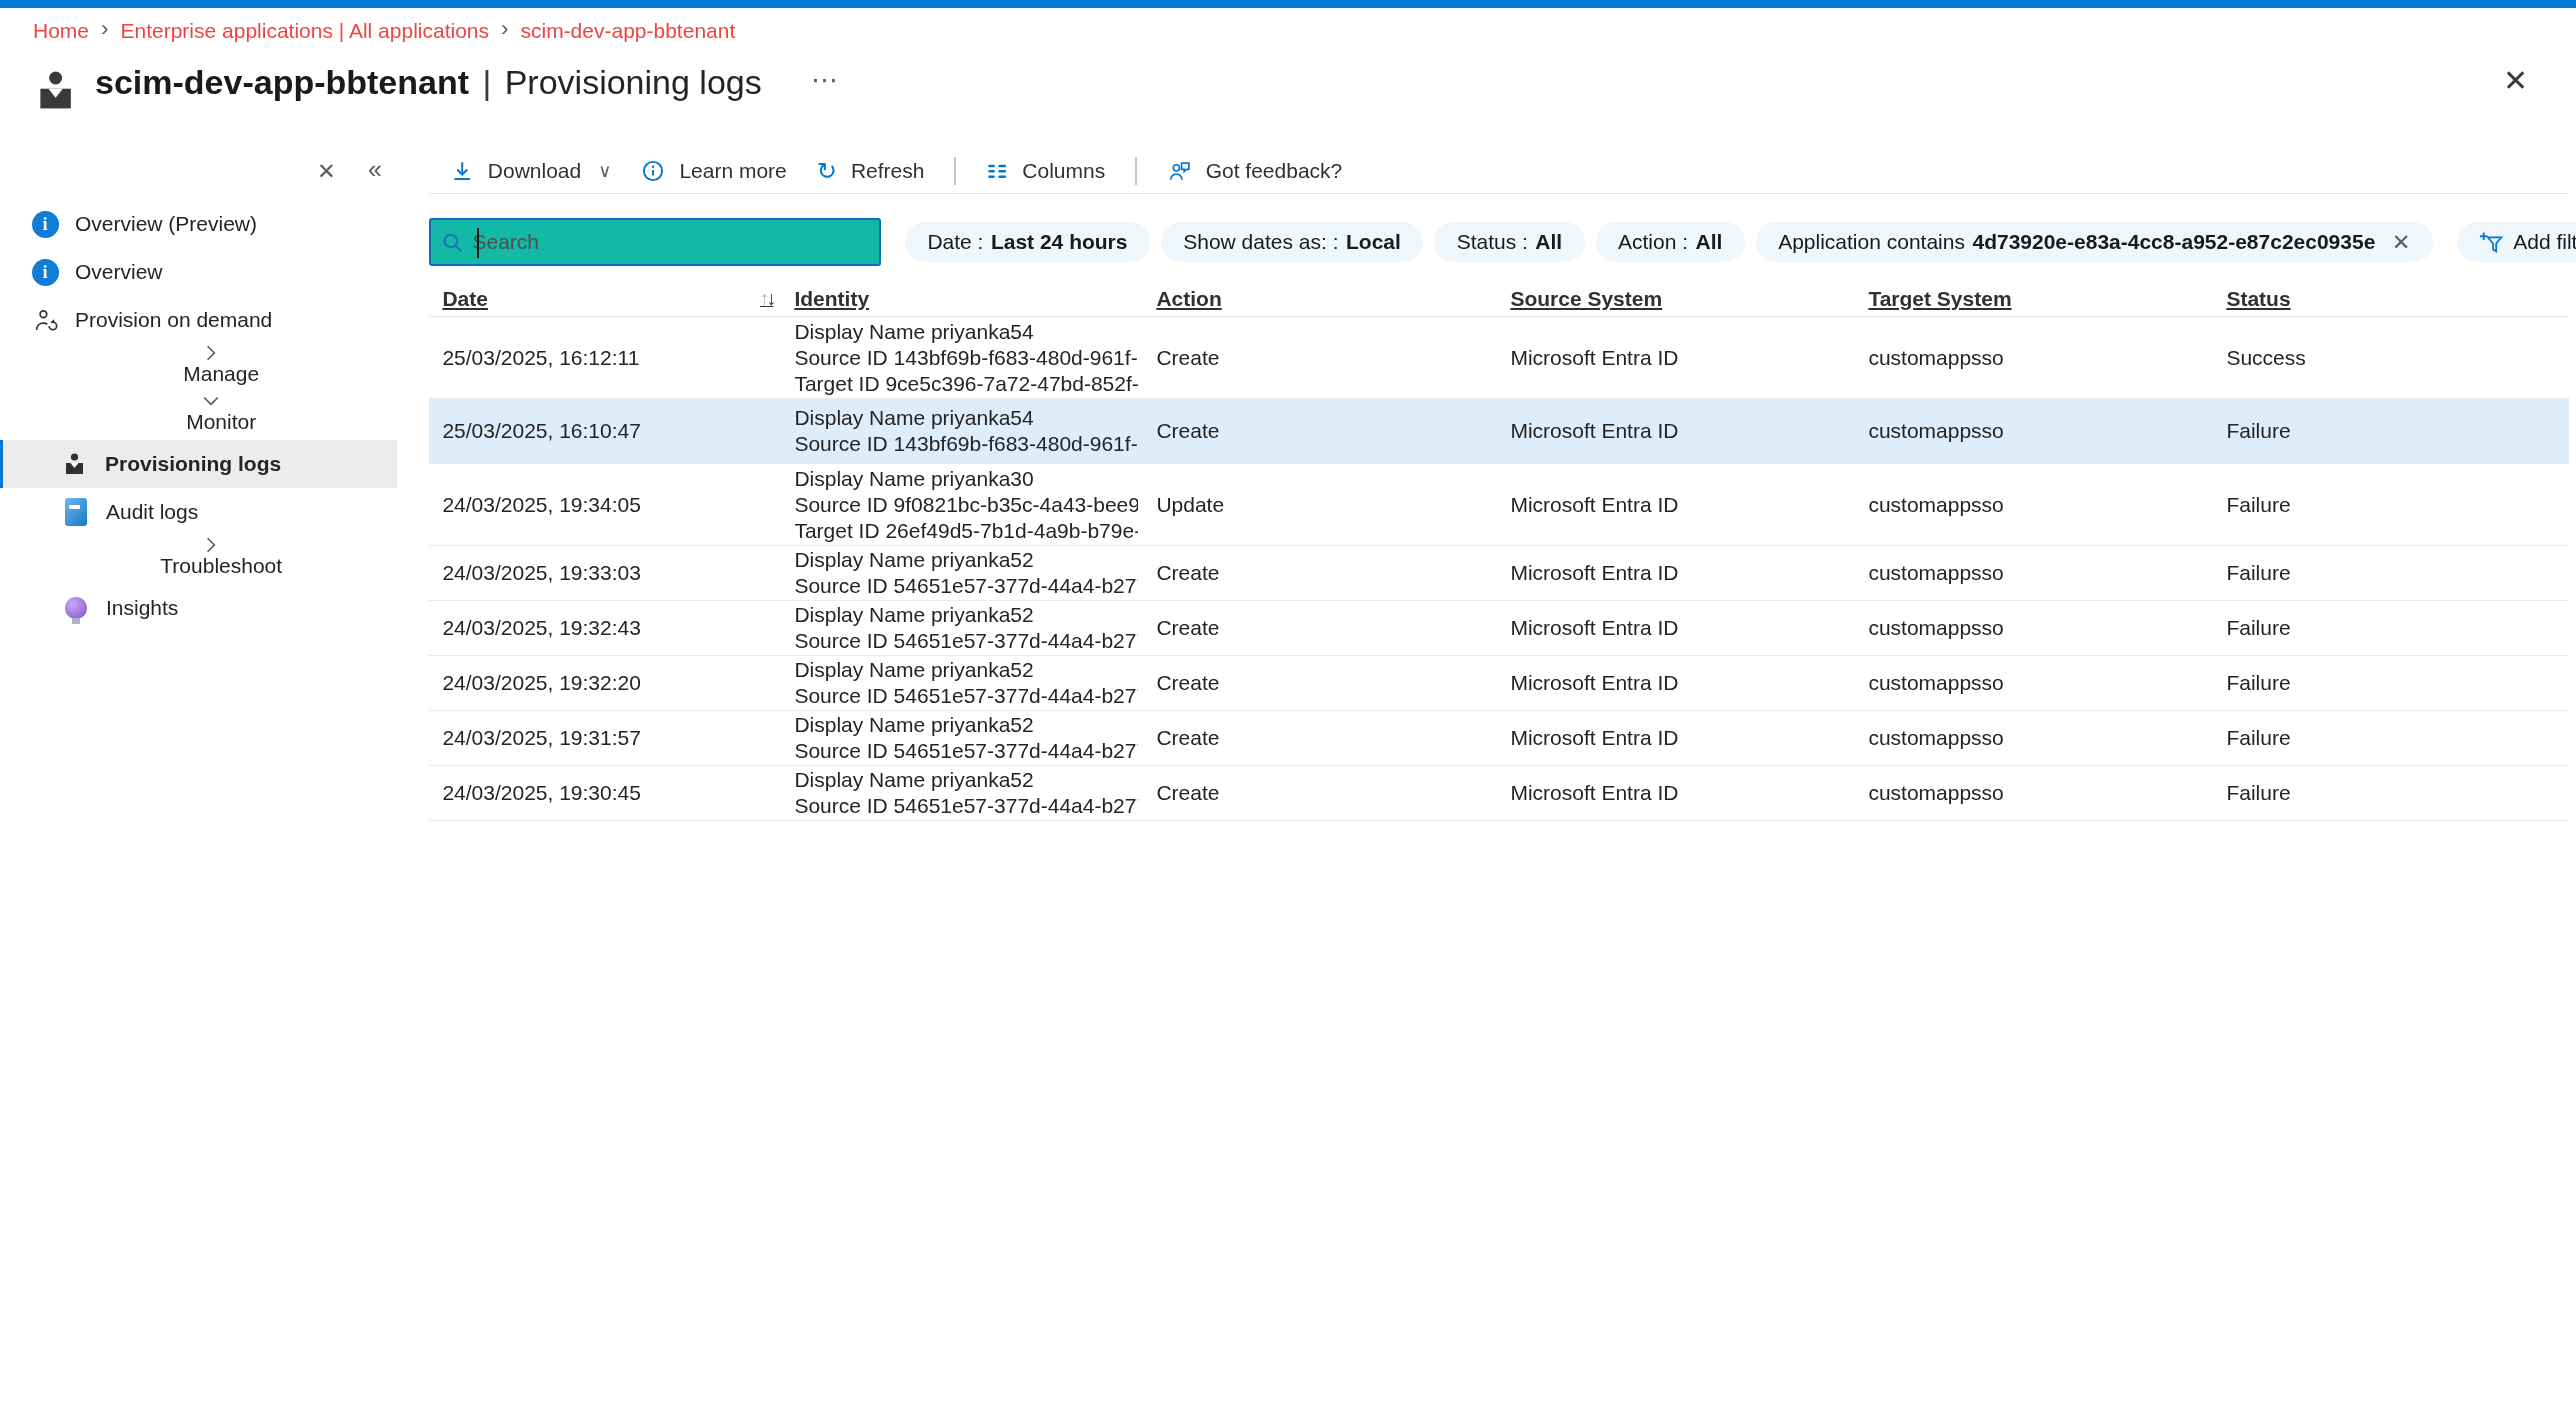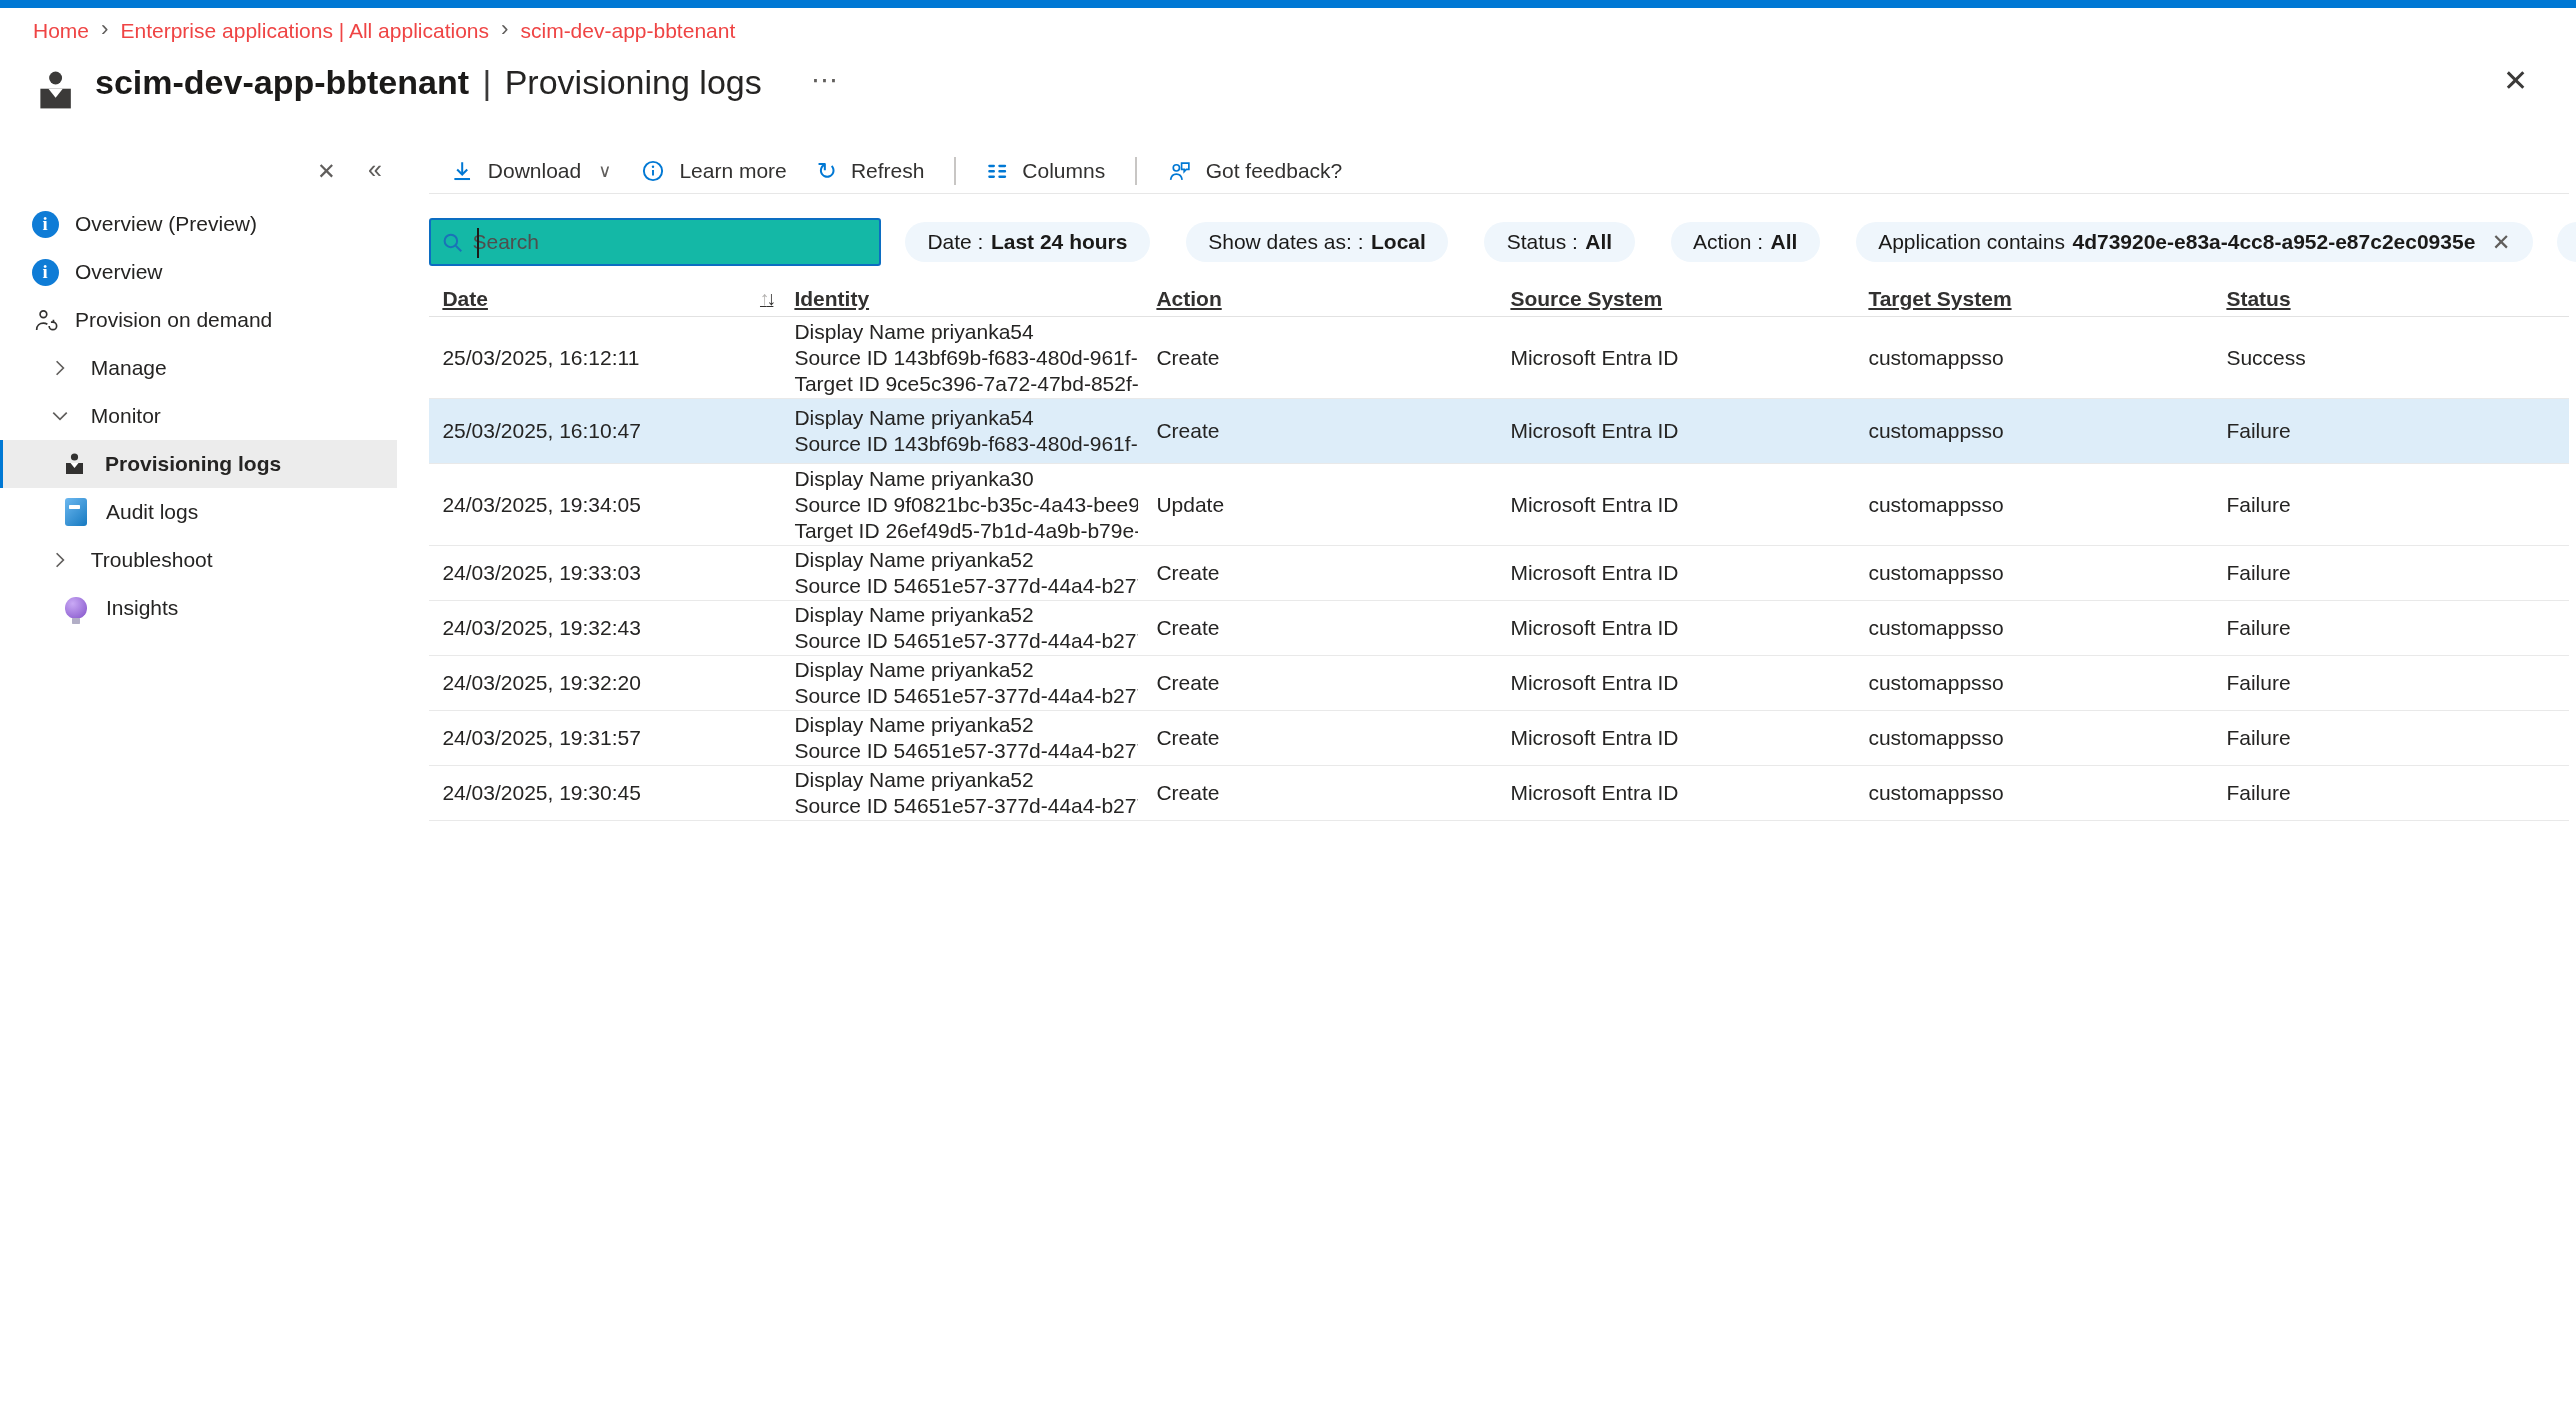--- a/index.html
+++ b/index.html
@@ -27,21 +27,21 @@
 
   
   .sidebar { position:absolute; left:0; top:149px; width:397px; }
   .side-tools { position:relative; height:45px; }
   .tool-x { position:absolute; left:317px; top:9px; font-size:22.4px; color:#605e5c; cursor:pointer; }
   .tool-collapse { position:absolute; left:368px; top:6px; font-size:25px; color:#605e5c; cursor:pointer; }
   .side-menu { margin-top:6px; }
   .side-item { position:relative; height:48px; display:flex; align-items:center; padding-left:30px; cursor:pointer; font-size:21px; }
   .side-item .ic { width:30px; display:flex; justify-content:center; align-items:center; }
   .side-item .lbl { margin-left:15px; white-space:nowrap; }
-  .side-item.chevrow { padding-left:49px; }
+  .side-item.chevrow { padding-left:26px;flex-direction:column; }
   .side-item.chevrow .ic { width:22.4px; }
   .side-item.chevrow .lbl { margin-left:19.4px; }
   .side-item.indent { padding-left:61px; }
   .side-item.selected { background:#ececec; border-left:3.7px solid #0078d4; padding-left:57px; }
   .side-item.selected .lbl { font-weight:600; }
 
   .info-dot { display:inline-flex; width:27px; height:27px; border-radius:50%; background:#0f7cd6; color:#fff;
     font-weight:700; font-size:18.6px; align-items:center; justify-content:center; font-family:"Liberation Serif",serif; }
   .book { width:22.4px; height:27.6px; background:linear-gradient(135deg,#6cb8f0 0%,#1679c0 100%); border-radius:3px; position:relative; display:inline-block; }
   .book-dash { position:absolute; left:4.5px; top:6.7px; width:11.2px; height:4.5px; background:#fff; border-radius:0.7px; }
@@ -241,21 +241,21 @@
 
     <div class="filterbar">
       <div class="searchbox">
         <svg width="25" height="25" viewBox="0 0 20 20" fill="none" stroke="#1a72b8" stroke-width="1.6">
           <circle cx="8.7" cy="8.7" r="5"></circle>
             <path d="M12.6 12.6L17 17"></path>
         </svg>
         <div class="caret"></div>
         <input type="text" placeholder="Search" style="">
       </div>
-      <div id="pills" style="display:flex; gap:36px;">
+      <div id="pills" style="display:flex; gap:11px;">
           <div class="pill">
             <span>Date :</span>
             <span class="v">Last 24 hours</span>
           </div>
           <div class="pill">
             <span>Show dates as: :</span>
             <span class="v">Local</span>
           </div>
           <div class="pill">
             <span>Status :</span>

